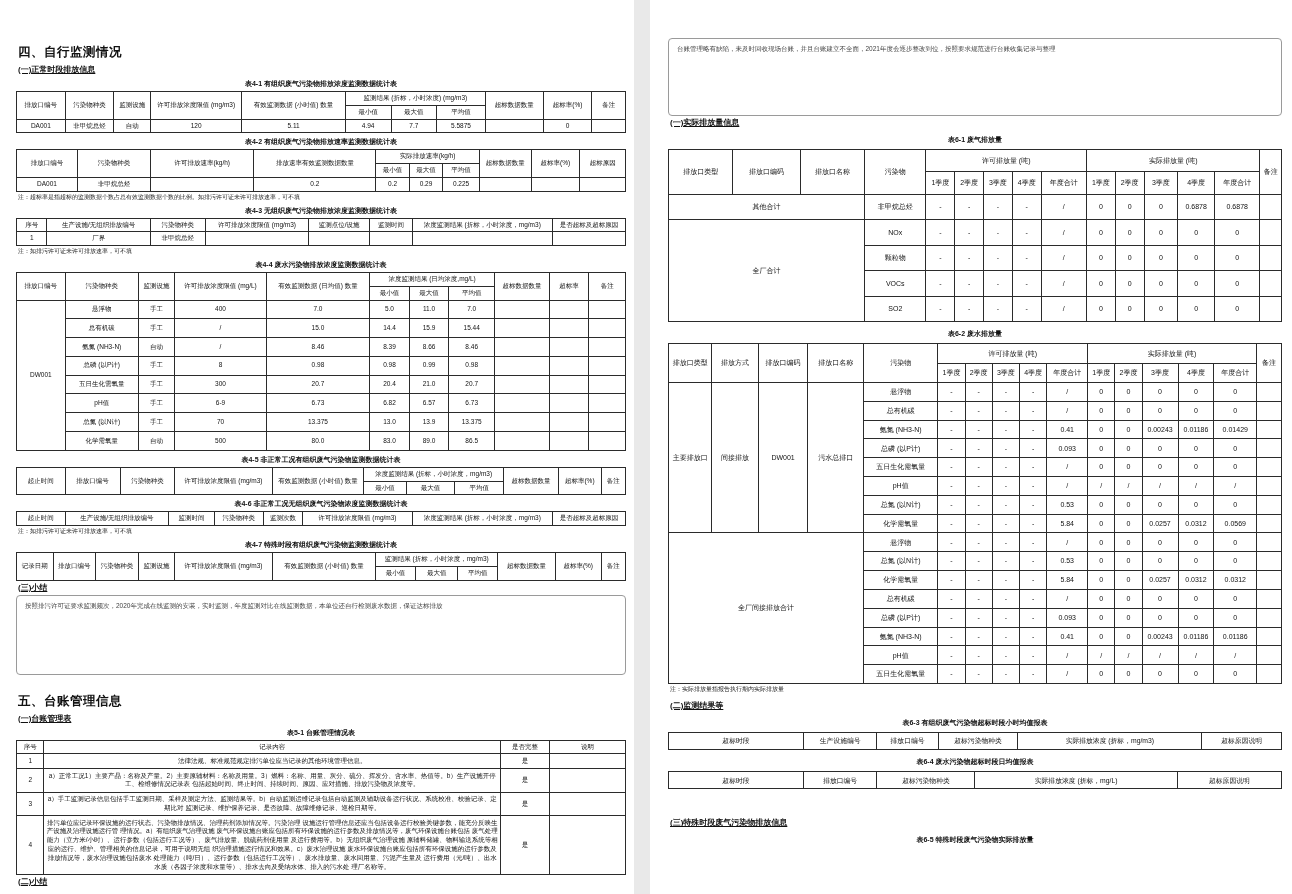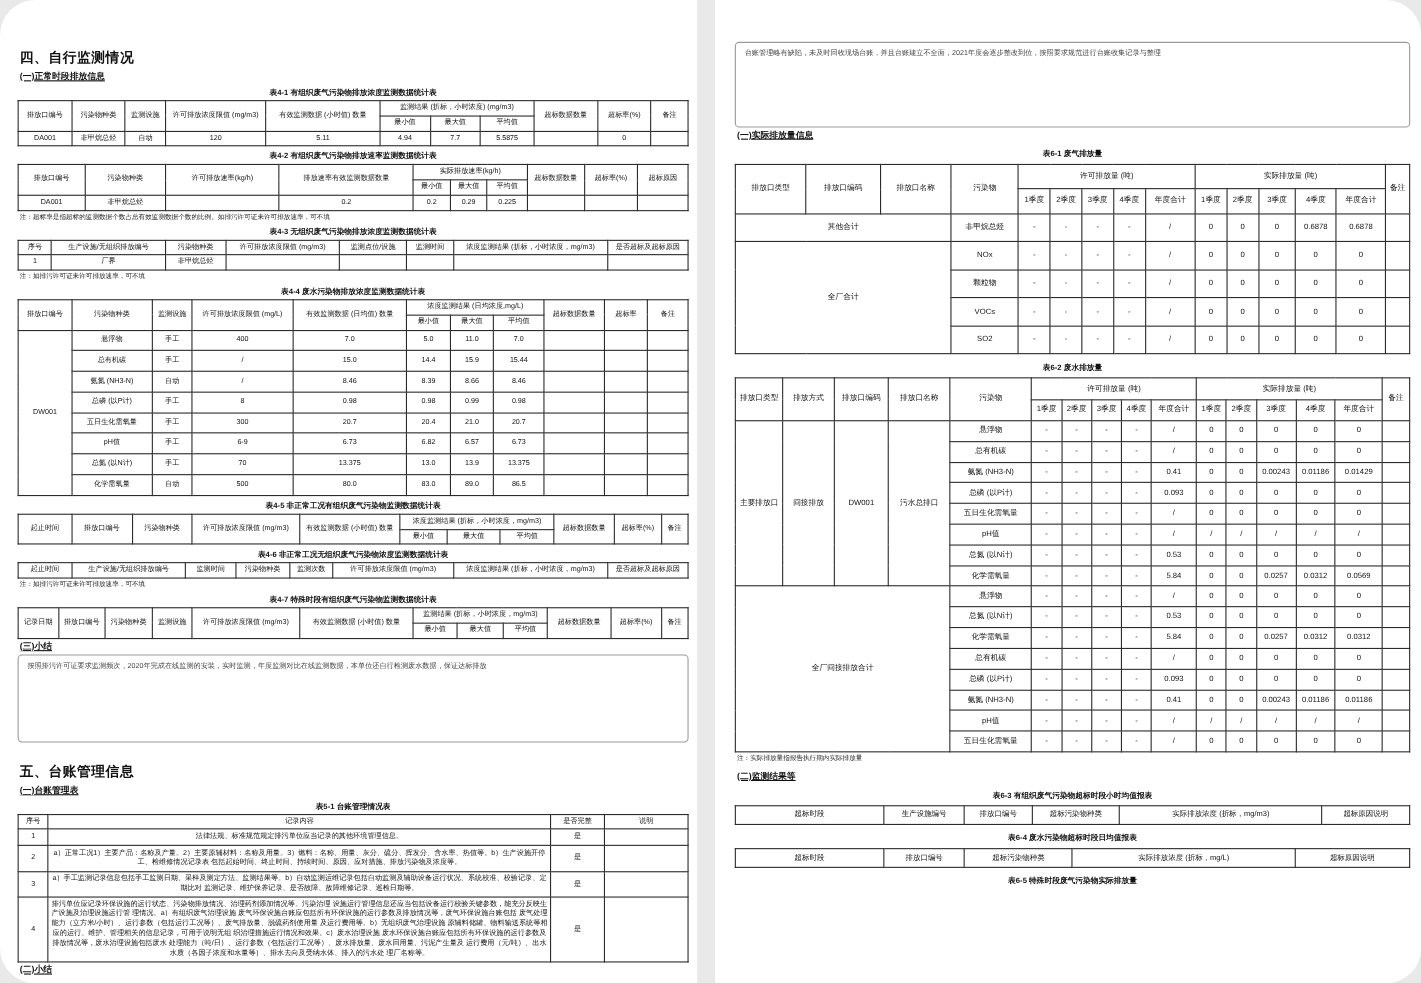--- a/index.html
+++ b/index.html
@@ -1,18 +1,18 @@
 <!DOCTYPE html>
 <html><head>
 <meta charset="utf-8">
 <style>
   * { box-sizing: border-box; margin: 0; padding: 0; }
   html, body { background: #e9e9e9; }
   body { font-family: "Liberation Sans", "DejaVu Sans", sans-serif; color: #111; }
-  .canvas { width: 1292px; height: 894px; display: flex; background: #e9e9e9; overflow: hidden; border-radius: 32px; }
+  .canvas { width: 1292px; height: 894px; display: flex; background: #e9e9e9; overflow: hidden; }
   .page { background: #ffffff; height: 894px; overflow: hidden; }
   .page-left  { width: 634px; padding: 44px 8px 0 16px; }
   .page-gap   { width: 16px; height: 894px; background: #e9e9e9; }
   .page-right { width: 642px; padding: 36px 10px 0 18px; }
 
   .sec-title { font-size: 12.5px; font-weight: bold; letter-spacing: .5px; margin: 0 0 3px 2px; }
   .sub-label { font-size: 8px; font-weight: bold; margin: 1px 0 2px 2px; text-decoration: underline; }
   .tbl-title { font-size: 7px; font-weight: bold; text-align: center; margin: 4px 0 2px 0; }
   .note { font-size: 6px; color: #222; margin: 1px 0 0 2px; }
 
@@ -923,18 +923,19 @@
             <th>超标时段</th>
             <th>排放口编号</th>
             <th>超标污染物种类</th>
             <th>实际排放浓度 (折标，mg/L)</th>
             <th>超标原因说明</th>
           </tr>
         </thead>
         <tbody></tbody>
       </table>
 
+    <div class="sub-label mt-special">(三)特殊时段废气污染物排放信息</div>
 
     <div class="tbl-title rt">表6-5 特殊时段废气污染物实际排放量</div>
 
   </div>
 
 </div>
 
 </body></html>

